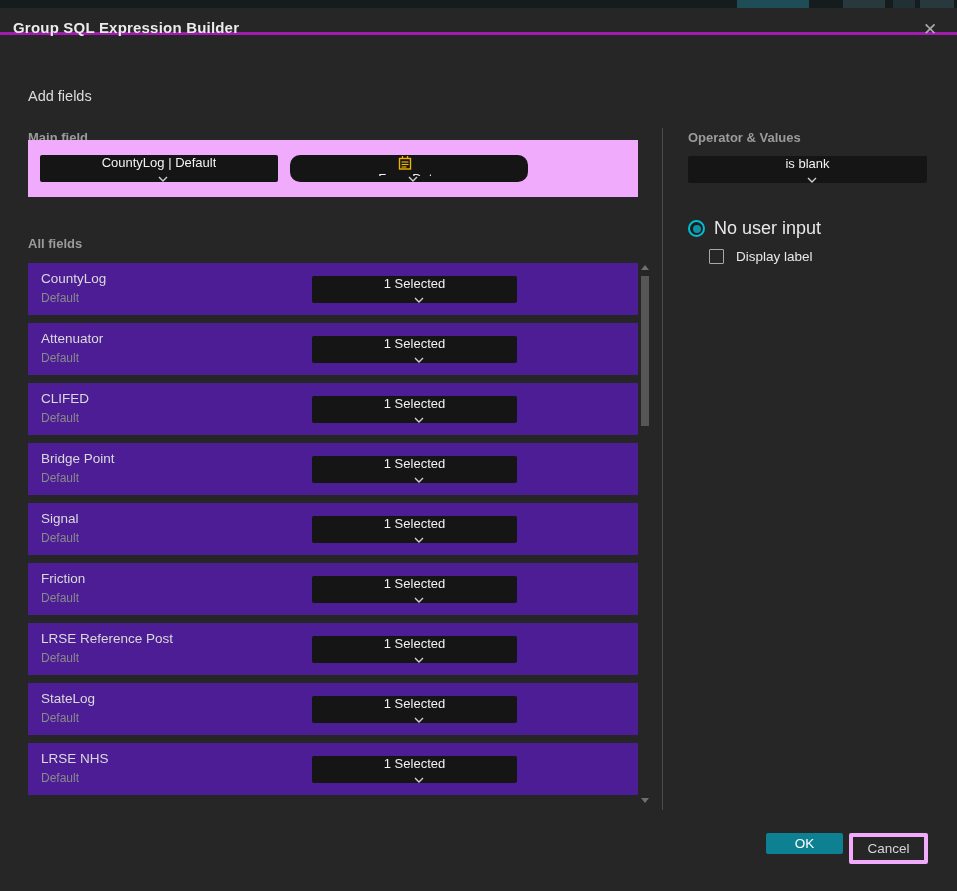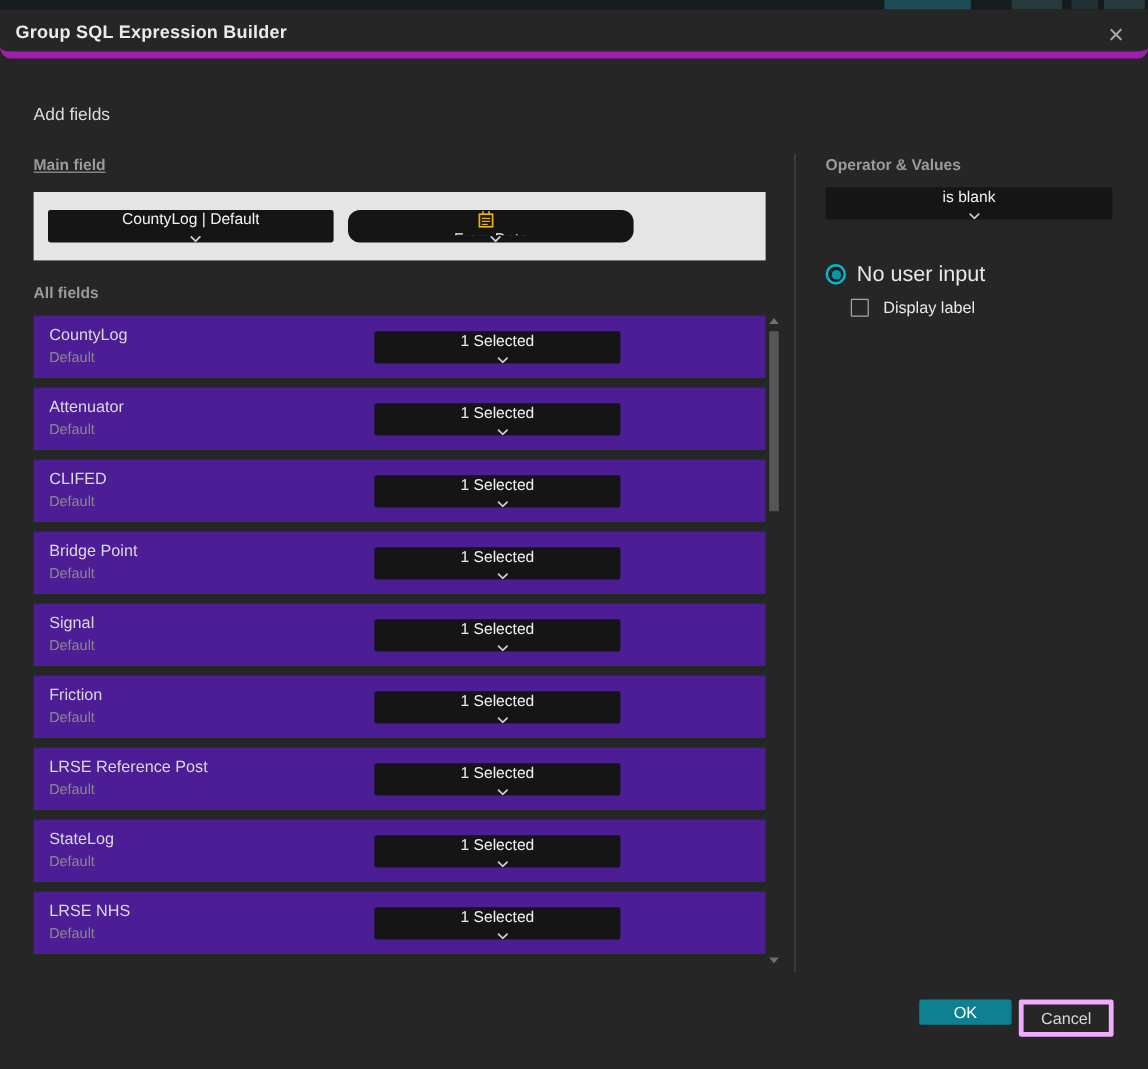--- a/index.html
+++ b/index.html
@@ -6,29 +6,29 @@
   html,body { width:957px; height:891px; overflow:hidden; background:#12181a;
               font-family:"Liberation Sans", sans-serif; }
 
   
   .bg-strip { position:absolute; left:0; top:0; width:957px; height:8px; background:#151c1e; }
   .bg-frag  { position:absolute; top:0; height:8px; }
 
   .dialog { position:absolute; left:0; top:8px; width:957px; height:883px;
             background:#262626; color:#e6e6e6; }
 
-  .titlebar { position:relative; height:41px; border-bottom:6px solid #a21caf;border-radius:10px; }
+  .titlebar { position:relative; height:27px; border-bottom:3px solid #a21caf; }
   .title { position:absolute; left:13px; top:11px; font-size:15px; font-weight:700; color:#ebebeb; letter-spacing:.2px; }
   .close { position:absolute; right:15px; top:9px; width:24px; height:24px; display:flex;
            align-items:center; justify-content:center; color:#a9a9a9; font-size:17px; cursor:pointer; }
 
   .h-add { position:absolute; left:28px; top:80px; font-size:14.5px; font-weight:400; color:#dcdcdc; }
   .sublabel { position:absolute; font-size:13px; font-weight:700; color:#9b9b9b; }
 
-  .mainpanel { position:absolute; left:28px; top:152px; width:610px; height:57px; background:#e5e5e5; }
+  .mainpanel { position:absolute; left:28px; top:132px; width:610px; height:57px; background:#f0abfc; }
 
   .dd { background:#151515; border-radius:2px; display:flex; align-items:center;
         padding:0 10px; color:#f2f2f2; font-size:13px; cursor:pointer; height:27px;flex-direction:column; }
   .dd .lbl { flex:1 1 auto; white-space:nowrap; overflow:hidden; }
   .dd svg.chev { flex:0 0 auto; margin-left:8px; }
 
   .dd-source { position:absolute; left:12px; top:15px; width:238px; }
   .dd-field  { position:absolute; left:262px; top:15px; width:238px;border-radius:10px; }
   .cal { margin-right:8px; flex:0 0 auto; display:flex; }
 
@@ -80,21 +80,21 @@
 
 <div class="dialog">
 
   <div class="titlebar">
     <span class="title">Group SQL Expression Builder</span>
     <span class="close">✕</span>
   </div>
 
   <div class="h-add">Add fields</div>
 
-  <div class="sublabel" style="left:28px; top:122px;text-decoration:underline;">Main field</div>
+  <div class="sublabel" style="left:28px; top:122px;">Main field</div>
 
   <div class="mainpanel">
     <div class="dd dd-source">
       <span class="lbl">CountyLog | Default</span>
       <svg class="chev" width="10" height="6" viewBox="0 0 10 6">
           <polyline points="1,1 5,5 9,1" fill="none" stroke="#cfcfcf" stroke-width="1.4"></polyline>
         </svg>
     </div>
     <div class="dd dd-field">
       <span class="cal">

